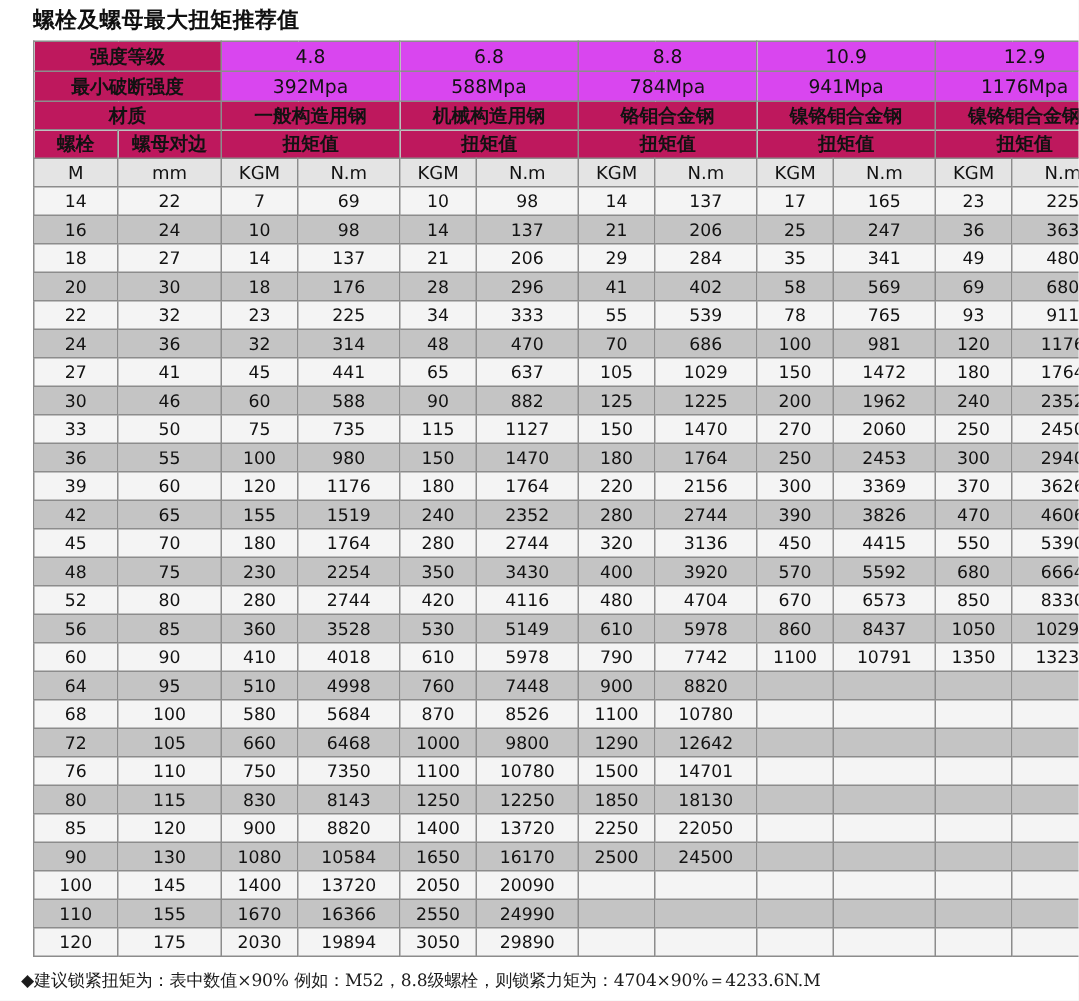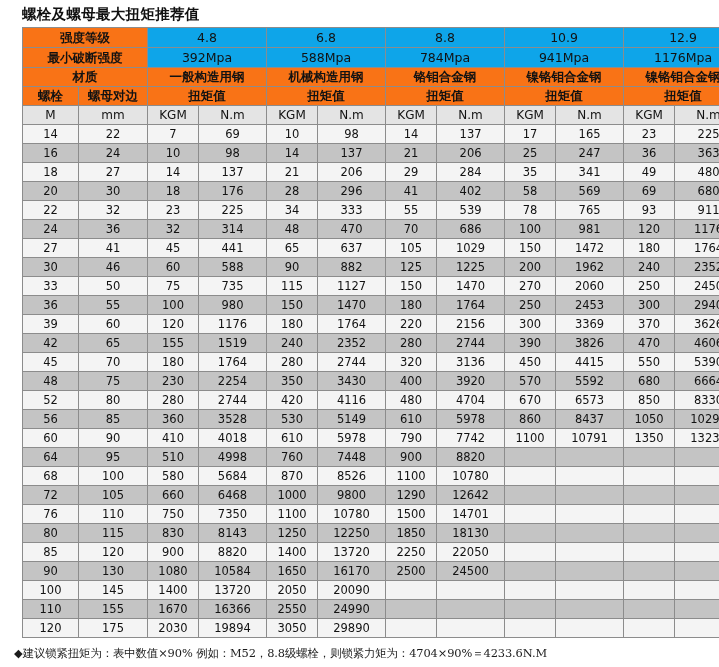--- a/index.html
+++ b/index.html
@@ -46,27 +46,27 @@
     padding: 0;
     background: #f4f4f4;
     color: #121212;
     overflow: hidden;
     white-space: nowrap;
   }
   table.torque tr.shade td {
     background: #c4c4c4;
   }
   table.torque td.hdr {
-    background: #0ea5e9;
+    background: #d946ef;
     font-weight: bold;
     font-size: 12px;
     height: 19px;
   }
   table.torque td.hdr-cn {
-    background: #f97316;
+    background: #be185d;
     font-weight: bold;
     font-size: 12.5px;
   }
   table.torque td.hdr-unit {
     background: #e4e4e4;
     font-weight: normal;
     font-size: 12px;
   }
   table.torque td.grade {
     font-size: 12.5px;

